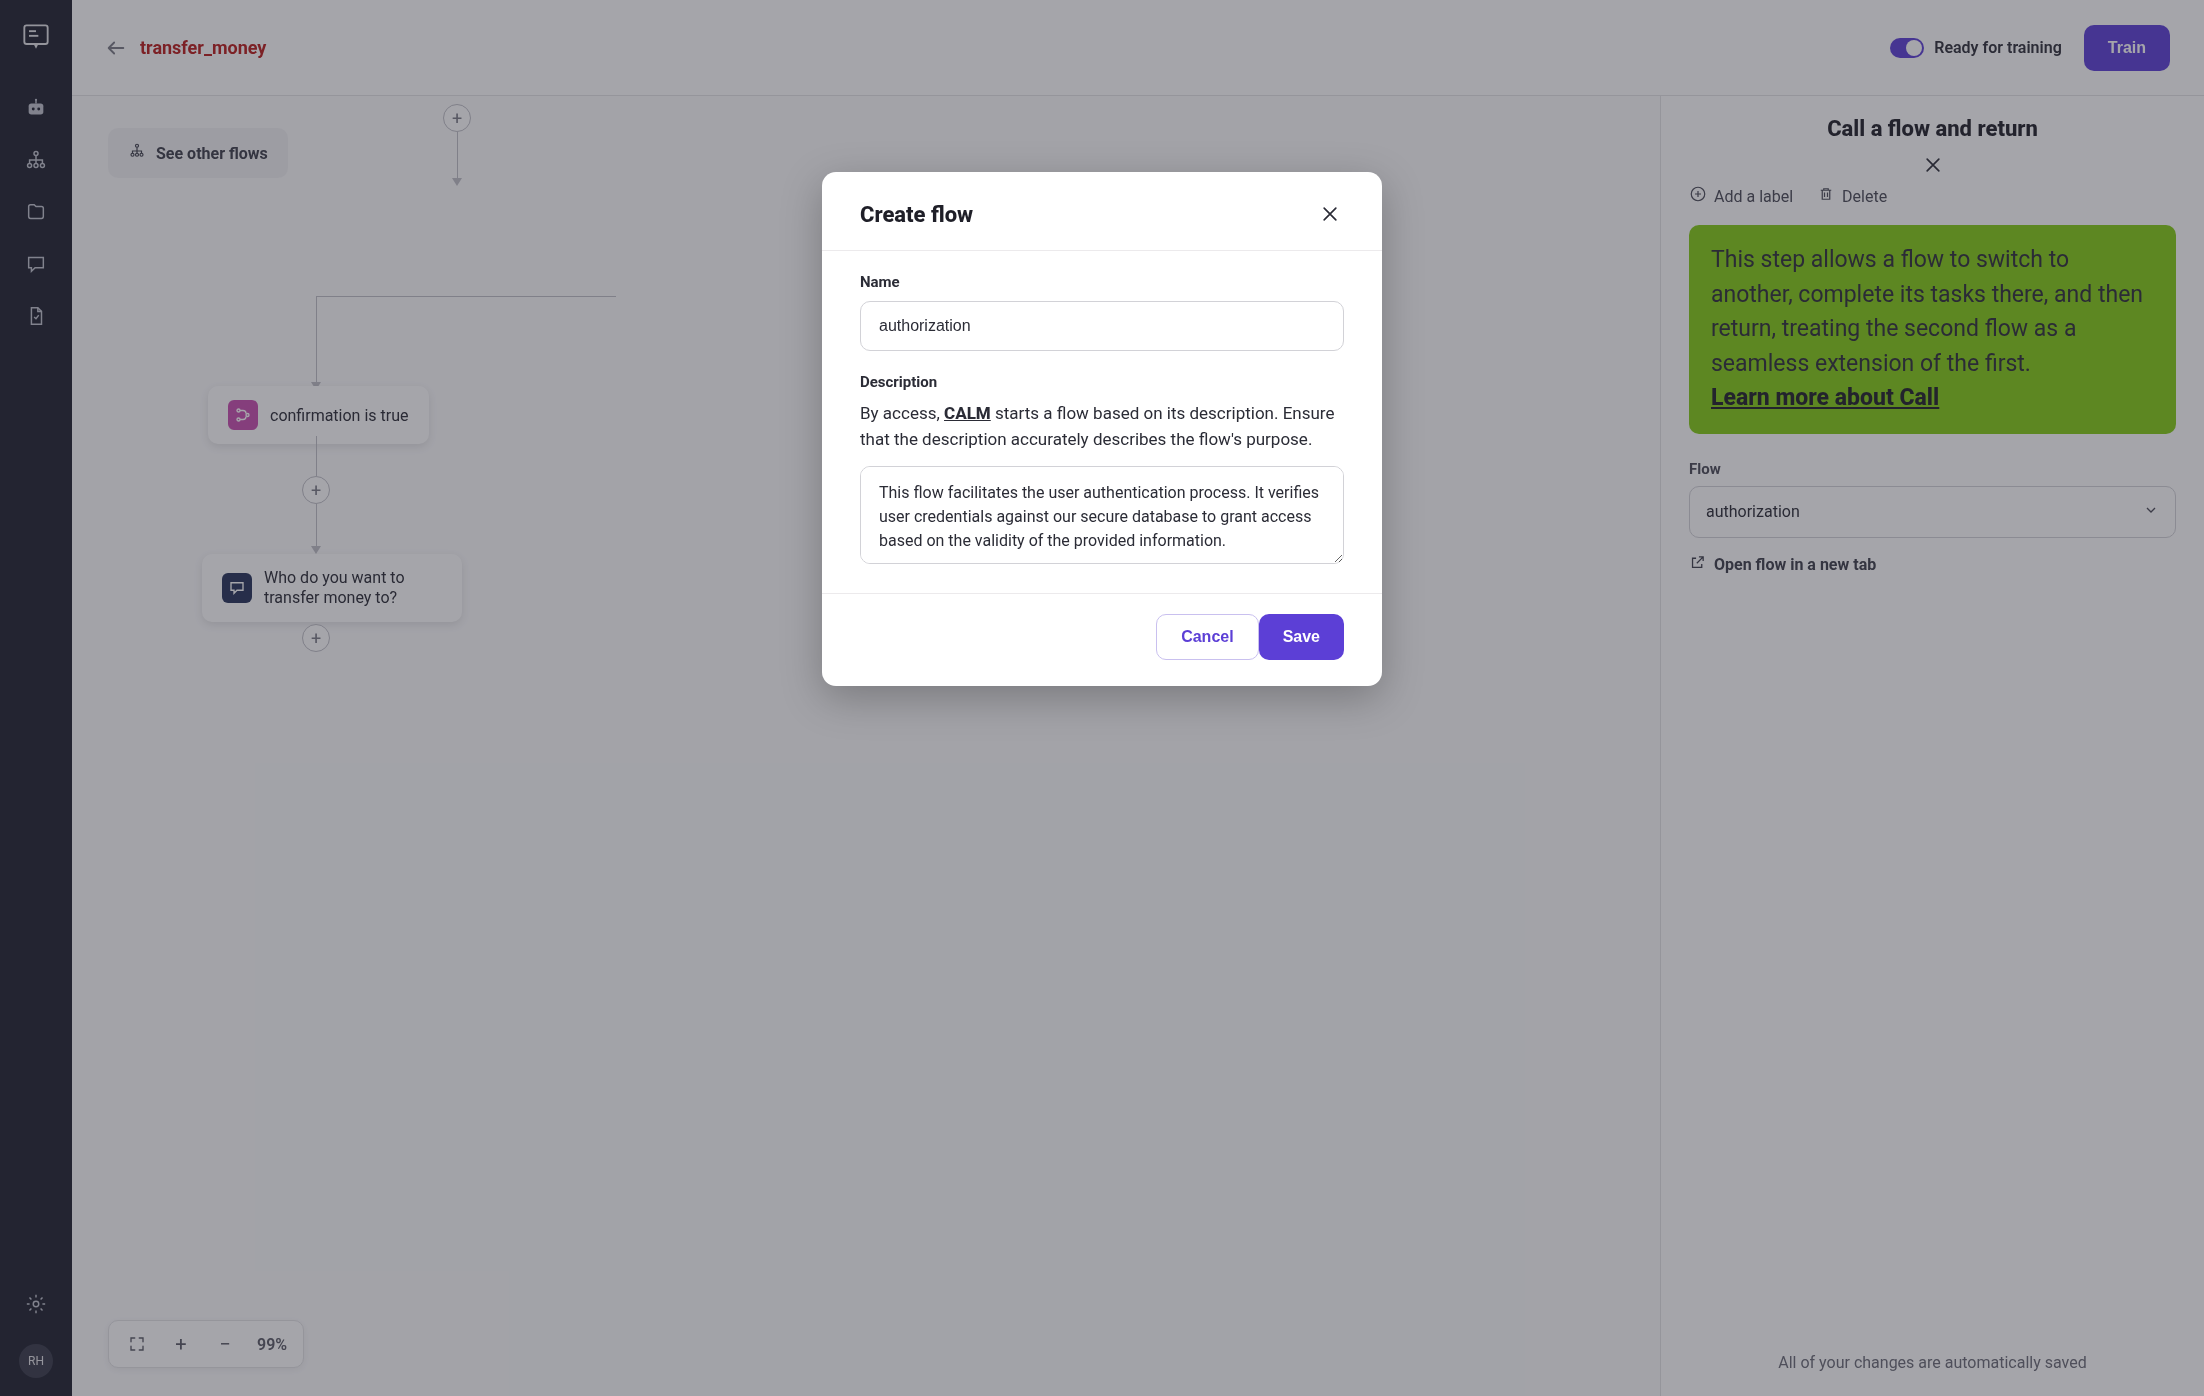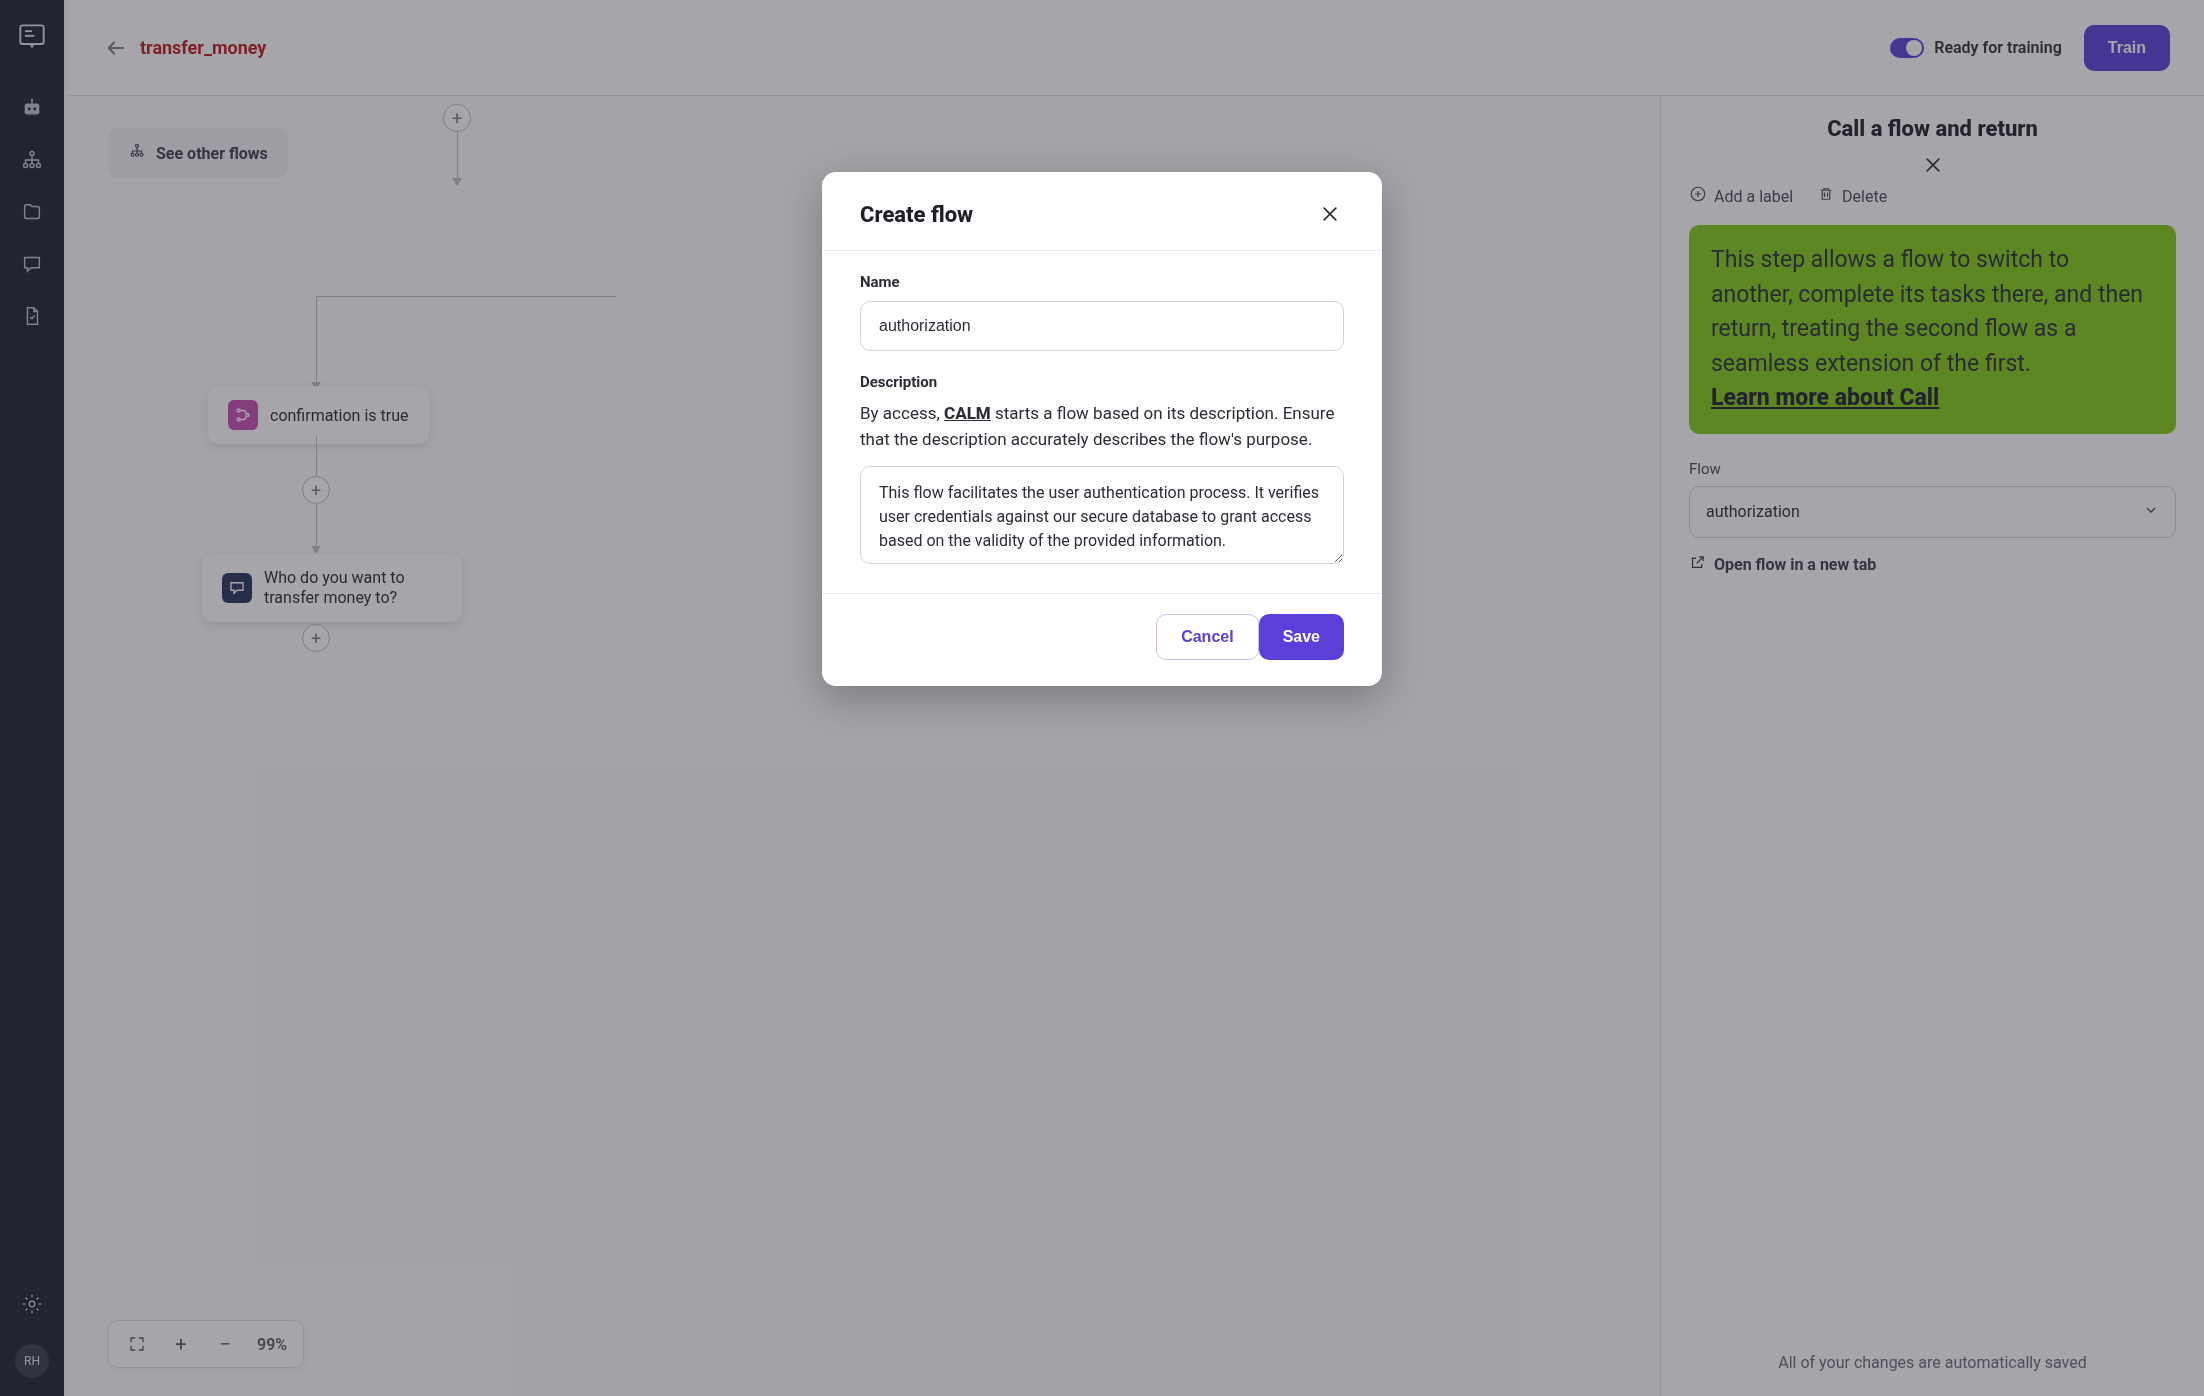--- a/index.html
+++ b/index.html
@@ -10,21 +10,21 @@
       font-size: 14px;
       color: #1f1f28;
       background: #f5f5f6;
       overflow: hidden;
     }
 
     
     .sidebar {
       position: fixed;
       top: 0; left: 0; bottom: 0;
-      width: 64px;
+      width: 72px;
       background: #1f2230;
       display: flex;
       flex-direction: column;
       align-items: center;
       padding: 20px 0 18px 0;
       color: #c1c3cd;
       z-index: 10;
     }
     .sidebar .logo {
       width: 34px; height: 34px;
@@ -260,21 +260,21 @@
       color: #2d2e38;
       margin-bottom: 26px;
     }
     .details .explain .learn-more {
       font-weight: 800;
       text-decoration: underline;
       color: #1f1f28;
       cursor: pointer;
     }
     .details .field-label {
-      font-size: 15px; font-weight: 400; color: #4a4b57;
+      font-size: 15px; font-weight: 700; color: #4a4b57;
       margin-bottom: 8px;
     }
     .details .select {
       border: 1px solid #d2d2d7;
       border-radius: 10px;
       height: 52px;
       padding: 0 16px;
       display: flex; align-items: center;
       justify-content: space-between;
       font-size: 16px; color: #2b2c36;

